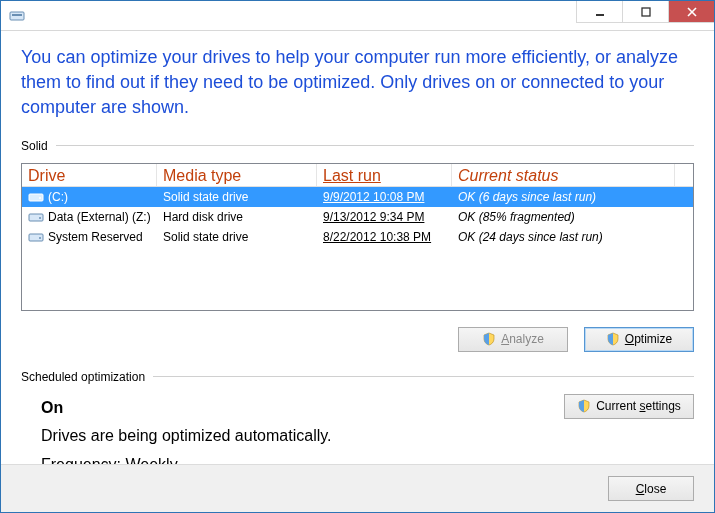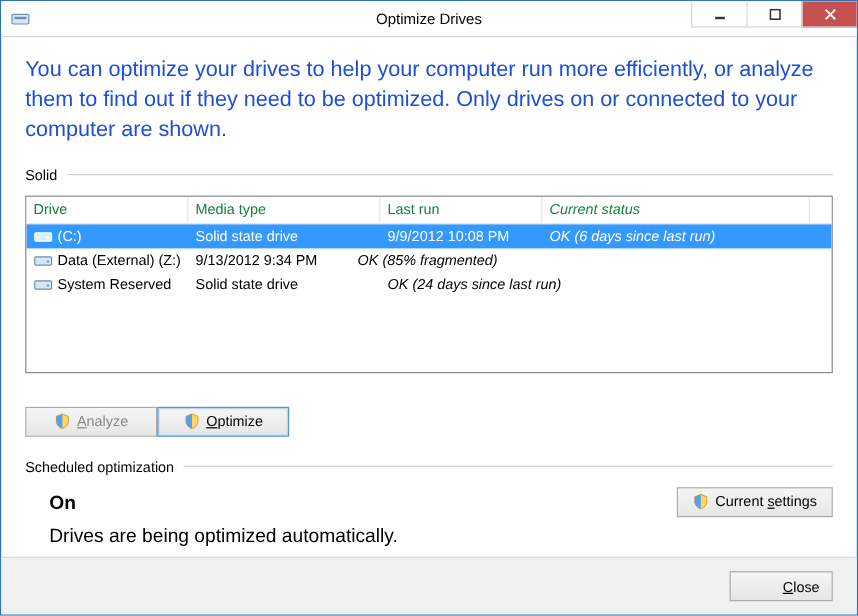--- a/index.html
+++ b/index.html
@@ -92,22 +92,22 @@
     background: #fff;
     overflow: hidden;
   }
   .list-header {
     display: flex;
     height: 23px;
     background: #fff;
     border-bottom: 1px solid #e0e0e0;
   }
   .list-header .col {
-    font-size: 12px;
-    color: #15803d;
+    font-size: 16px;
+    color: #c2410c;
     padding: 3px 6px 0 6px;
     border-right: 1px solid #e5e5e5;
     overflow: hidden;
     white-space: nowrap;
   }
   .list-body .row {
     display: flex;
     height: 20px;
     align-items: center;
   }
@@ -116,33 +116,34 @@
     color: #fff;
   }
   .list-body .cell {
     font-size: 12px;
     padding: 0 6px;
     overflow: hidden;
     white-space: nowrap;
   }
   .col-drive { width: 135px; }
   .col-media { width: 160px; }
-  .col-last  { width: 135px; }
+  .col-last  { width: 135px; text-decoration: underline; }
   .col-status{ flex: 1; font-style: italic; }
   .col-pad   { width: 18px; border-right: none !important; }
   .drive-ico {
     width: 16px; height: 14px;
     display: inline-block;
     vertical-align: -3px;
     margin-right: 4px;
   }
   .btn-row {
     display: flex;
-    gap: 0;
-    margin-top: 28px;
+    justify-content: flex-end;
+    gap: 16px;
+    margin-top: 16px;
     margin-bottom: 18px;
   }
   .btn, .btn-default {
     min-width: 110px;
     height: 25px;
     font-size: 12px;
     font-family: inherit;
     background: linear-gradient(#f5f5f5,#e6e6e6);
     border: 1px solid #acacac;
     display: inline-flex;
@@ -185,35 +186,33 @@
     height: 48px;
     background: #f0f0f0;
     border-top: 1px solid #dcdcdc;
     display: flex;
     justify-content: flex-end;
     align-items: center;
     padding-right: 20px;
   }
   .footer .btn {
     min-width: 86px;
-    justify-content: flex-end;
   }
   .ul { text-decoration: underline; }
 </style>
 </head>
 <body>
 
 <div class="titlebar">
   <span class="titlebar-icon">
     <svg viewBox="0 0 16 16">
         <rect x="1" y="4" width="14" height="8" rx="1" fill="#d7e7f7" stroke="#6a8fb3"></rect>
         <rect x="3" y="6" width="10" height="2" fill="#6a8fb3"></rect>
       </svg>
   </span>
-  <div class="titlebar-title">Optimize Drives</div>
   <div class="winbtns">
     <div class="winbtn">
       <svg width="10" height="10" viewBox="0 0 10 10">
           <rect x="1" y="7" width="8" height="2" fill="#333"></rect>
         </svg>
     </div>
     <div class="winbtn">
       <svg width="10" height="10" viewBox="0 0 10 10">
           <rect x="1" y="1" width="8" height="8" fill="none" stroke="#333" stroke-width="1.3"></rect>
         </svg>
@@ -251,29 +250,31 @@
               </svg></span><span>(C:)</span></div>
           <div class="cell col-media">Solid state drive</div>
           <div class="cell col-last">9/9/2012 10:08 PM</div>
           <div class="cell col-status">OK (6 days since last run)</div>
         </div>
         <div class="row">
           <div class="cell col-drive"><span class="drive-ico"><svg viewBox="0 0 16 14">
                 <rect x="1" y="4" width="14" height="7" rx="1" fill="#d7e7f7" stroke="#6a8fb3"></rect>
                 <circle cx="12" cy="8" r="1" fill="#6a8fb3"></circle>
               </svg></span><span>Data (External) (Z:)</span></div>
+          <div class="cell col-media">Hard disk drive</div>
           <div class="cell col-last">9/13/2012 9:34 PM</div>
           <div class="cell col-status">OK (85% fragmented)</div>
         </div>
         <div class="row">
           <div class="cell col-drive"><span class="drive-ico"><svg viewBox="0 0 16 14">
                 <rect x="1" y="4" width="14" height="7" rx="1" fill="#d7e7f7" stroke="#6a8fb3"></rect>
                 <circle cx="12" cy="8" r="1" fill="#6a8fb3"></circle>
               </svg></span><span>System Reserved</span></div>
           <div class="cell col-media">Solid state drive</div>
+          <div class="cell col-last">8/22/2012 10:38 PM</div>
           <div class="cell col-status">OK (24 days since last run)</div>
         </div>
       </div>
   </div>
 
   <div class="btn-row">
     <button class="btn disabled">
       <span class="shield">
         <svg viewBox="0 0 14 14">
             <path d="M7 1 L12 3 V7 C12 10 9.5 12.5 7 13 C4.5 12.5 2 10 2 7 V3 Z" fill="#ffd75e" stroke="#b58a1c" stroke-width="0.6"></path>

